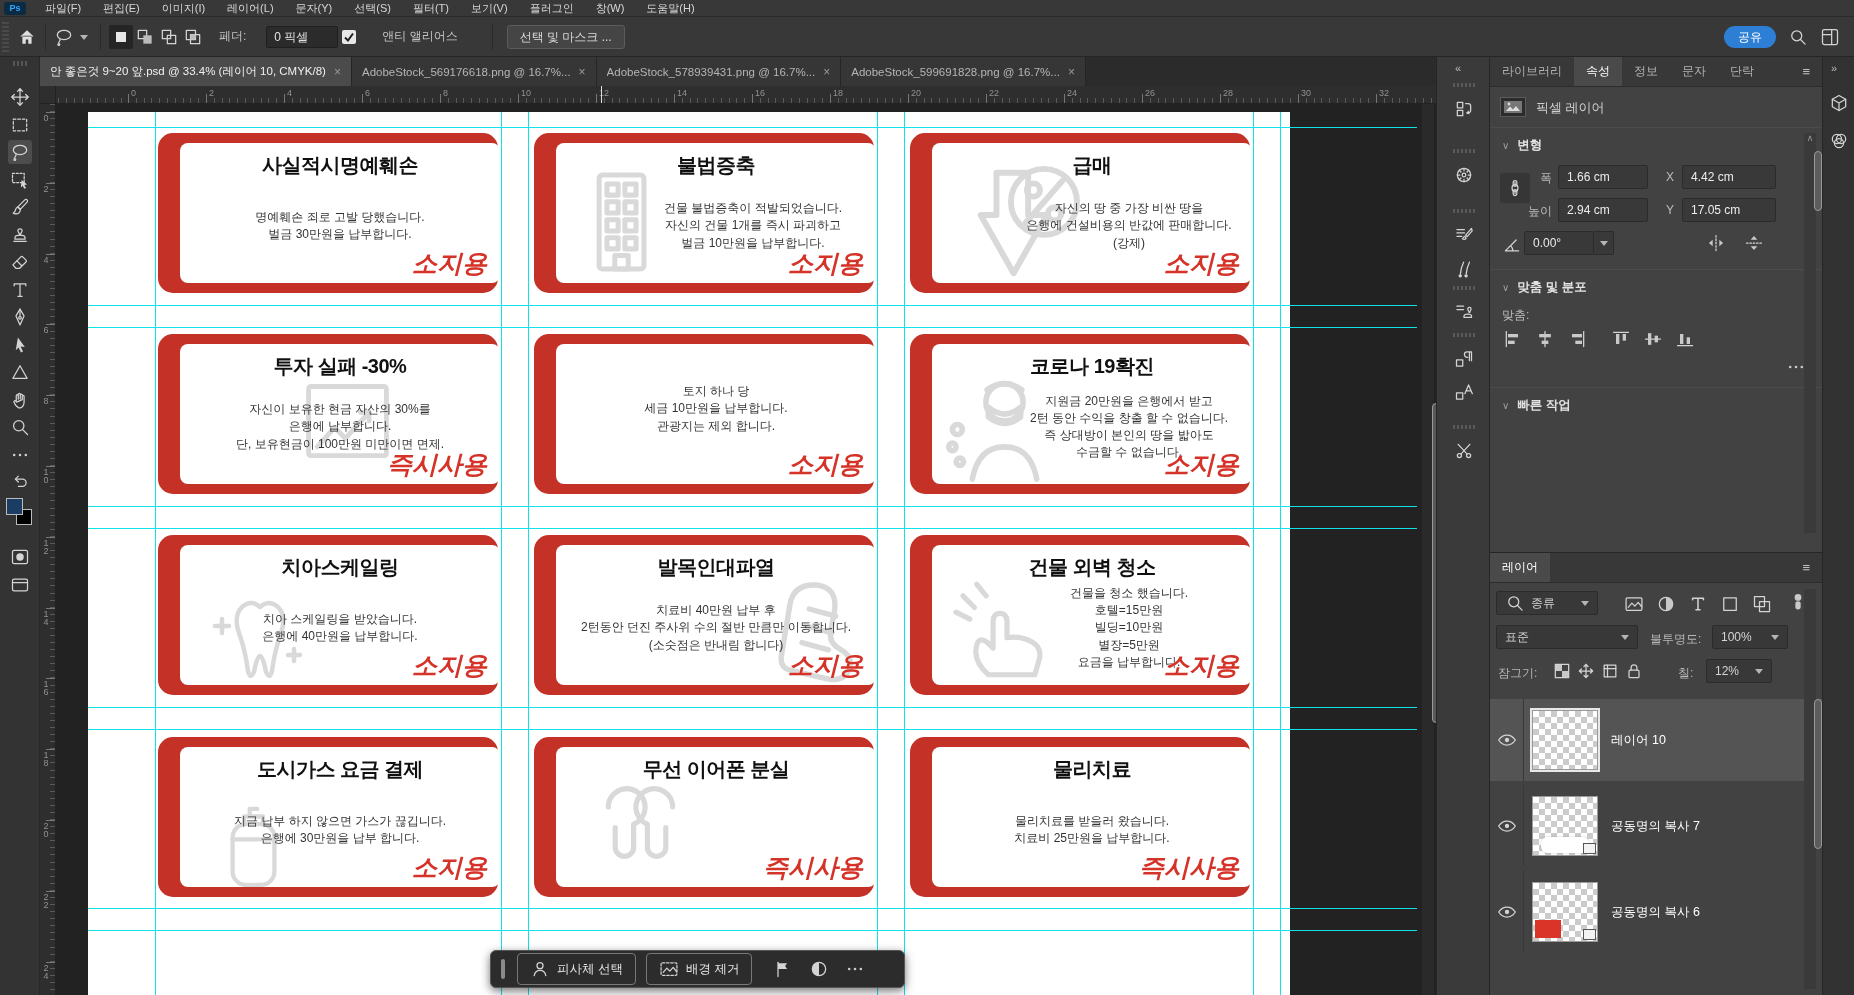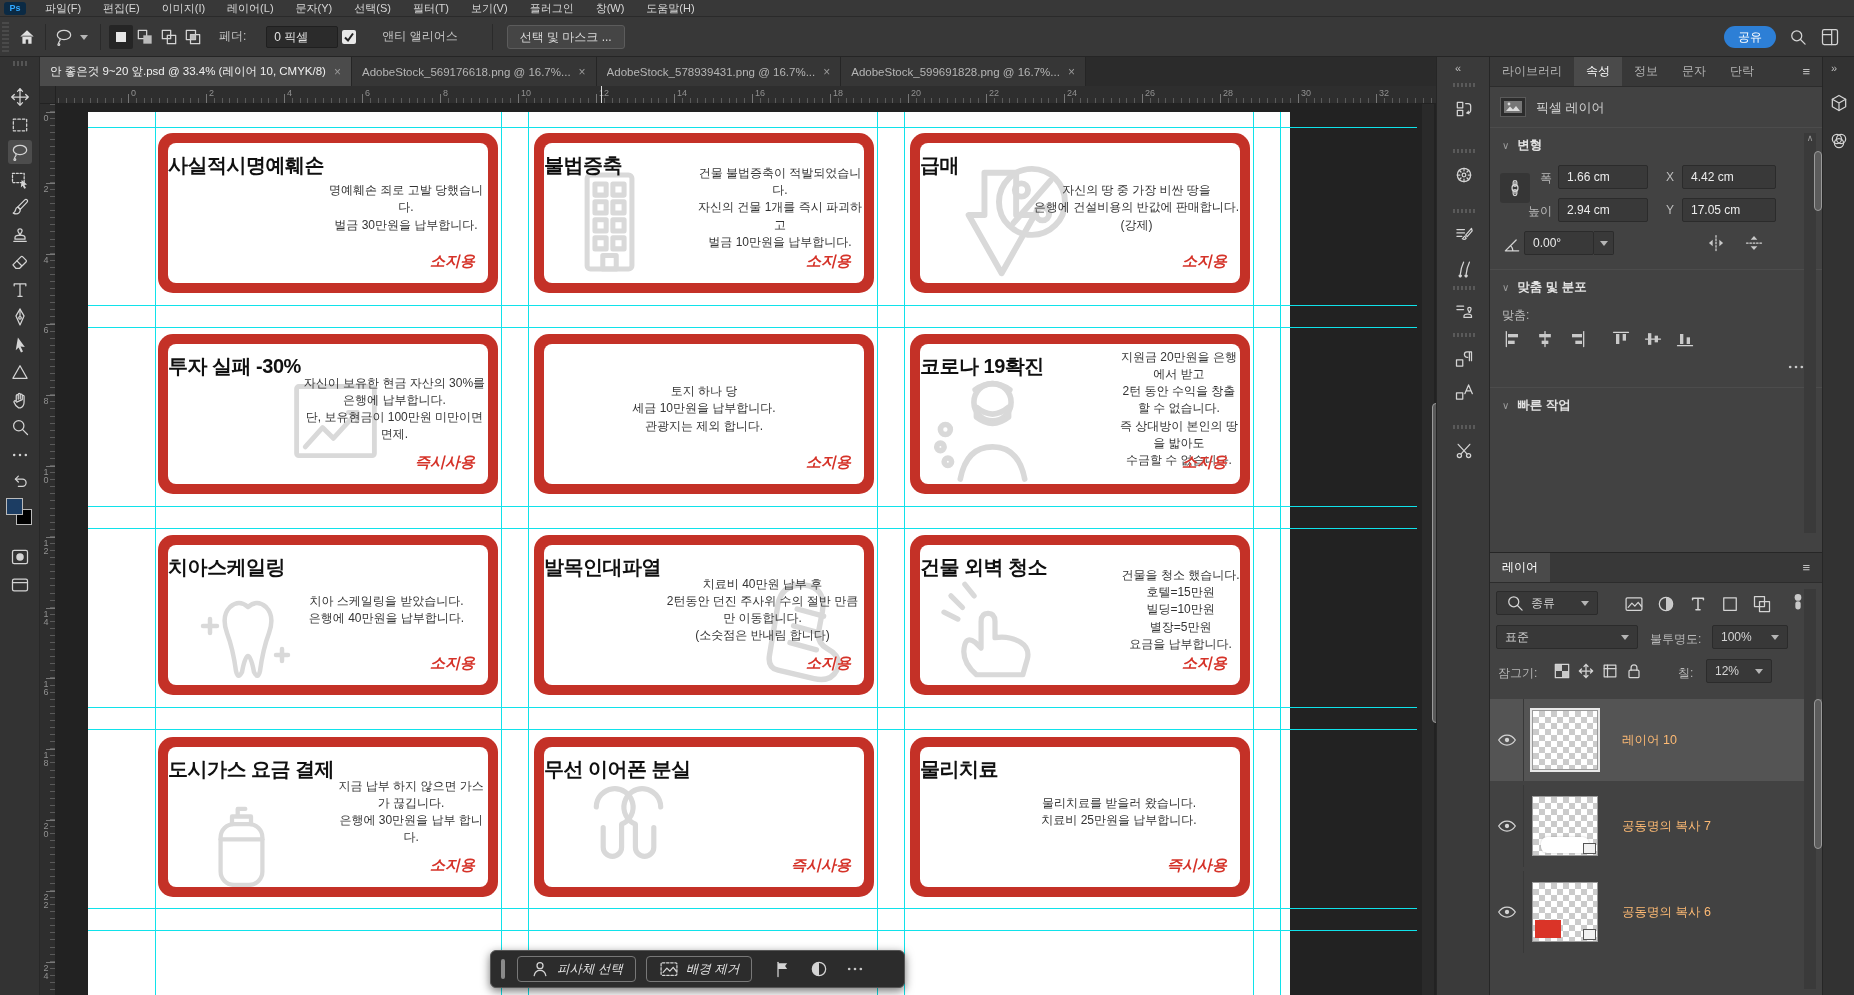--- a/index.html
+++ b/index.html
@@ -48,34 +48,34 @@
   .htick{position:absolute;bottom:0;width:1px;height:9px;background:#777;}
   .vtick{position:absolute;right:0;height:1px;width:9px;background:#777;}
   .vnum{white-space:pre-line;line-height:8px;text-align:center;width:10px;}
 
   
   #canvas{left:56px;top:104px;width:1380px;height:891px;background:#222222;overflow:hidden;}
   #page{position:absolute;left:32px;top:8px;width:1202px;height:883px;background:#ffffff;}
   .guide-v{position:absolute;top:8px;bottom:0;width:1px;background:#10e2ea;}
   .guide-h{position:absolute;left:32px;width:1329px;height:1px;background:#10e2ea;}
   .card{position:absolute;width:340px;height:160px;background:#c43127;border-radius:15px;padding:10px;}
-  .card-in{position:relative;width:100%;height:100%;background:#fff;border-radius:8px;overflow:hidden;display:flex;flex-direction:row;}
+  .card-in{position:relative;width:100%;height:100%;background:#fff;border-radius:8px;overflow:hidden;display:flex;flex-direction:column;margin-left:12px;}
   .card-title{position:relative;z-index:2;text-align:center;font-size:20px;font-weight:900;color:#101010;margin-top:9px;letter-spacing:-0.5px;}
   .card-body{position:relative;z-index:2;flex:1;display:flex;flex-direction:column;justify-content:center;text-align:center;font-size:12px;line-height:1.42;color:#333;padding-bottom:10px;}
   .card-body.padl{padding-left:74px;}
-  .card-label{position:absolute;z-index:3;right:13px;bottom:12px;font-size:15px;font-weight:900;font-style:italic;color:#d53228;letter-spacing:0;text-shadow:0 0 1px #fff;}
+  .card-label{position:absolute;z-index:3;right:13px;bottom:3px;font-size:25px;font-weight:900;font-style:italic;color:#d53228;letter-spacing:0;text-shadow:0 0 1px #fff;}
   .card-wm{position:absolute;z-index:1;}
   .card-wm svg{width:100%;height:100%;stroke:#d9d9d9;stroke-width:4.5;fill:none;stroke-linecap:round;stroke-linejoin:round;}
   #vscroll{position:absolute;left:1366px;top:0;width:12px;height:891px;background:#2a2a2a;}
   #vscroll .thumb{position:absolute;left:2px;width:8px;top:299px;height:320px;background:#595959;border-radius:4px;}
 
   
   #taskbar{position:absolute;left:434px;top:846px;width:415px;height:38px;background:#2c2c2c;border:1px solid #565656;border-radius:6px;box-shadow:0 3px 10px rgba(0,0,0,.55);display:flex;align-items:center;}
   .tk-grip{width:4px;height:20px;background:#8a8a8a;border-radius:2px;margin:0 12px 0 10px;}
-  .tk-btn{height:26px;border:1px solid #787878;border-radius:4px;background:transparent;color:#e4e4e4;font-size:12.5px;display:flex;align-items:center;gap:7px;padding:0 12px;margin-right:10px;white-space:nowrap;font-style:italic;}
+  .tk-btn{height:32px;border:1px solid #787878;border-radius:4px;background:transparent;color:#e4e4e4;font-size:12.5px;display:flex;align-items:center;gap:7px;padding:0 12px;margin-right:10px;white-space:nowrap;}
   .tk-ic{width:30px;height:26px;display:flex;align-items:center;justify-content:center;margin-left:6px;}
 
   
   #dock{left:1436px;top:57px;width:54px;height:938px;background:#3a3a3a;border-left:1px solid #262626;border-right:1px solid #262626;}
   .dock-grip{position:absolute;left:16px;width:22px;height:4px;background:repeating-linear-gradient(90deg,#5a5a5a 0 2px,transparent 2px 4px);}
   .dock-ic{position:absolute;left:15px;width:24px;height:24px;display:flex;align-items:center;justify-content:center;}
   .collapse{position:absolute;left:18px;top:5px;color:#bdbdbd;font-size:11px;letter-spacing:-2px;}
 
   #panel{left:1490px;top:57px;width:332px;height:938px;background:#424242;}
   .ptabrow{position:absolute;left:0;top:0;width:100%;height:30px;background:#383838;border-bottom:1px solid #2c2c2c;display:flex;align-items:stretch;justify-content:space-between;}
@@ -95,21 +95,21 @@
   .pscroll .thumb{position:absolute;left:2px;width:8px;background:#5c5c5c;border-radius:4px;}
 
   #layers{position:absolute;left:0;top:495px;width:332px;height:443px;background:#424242;border-top:1px solid #262626;}
   .filter-box{position:absolute;height:24px;background:#383838;border:1px solid #2b2b2b;border-radius:2px;color:#d5d5d5;font-size:12px;display:flex;align-items:center;gap:6px;padding:0 8px;}
   .l-label{position:absolute;font-size:12px;color:#b8b8b8;}
   .layer-row{position:absolute;left:0;width:332px;height:82px;display:flex;align-items:center;}
   .layer-row.selected{background:#545454;}
   .eye-cell{width:34px;height:100%;display:flex;align-items:center;justify-content:center;border-right:1px solid #383838;}
   .thumb{width:66px;height:60px;margin-left:8px;border:1px solid #9a9a9a;position:relative;background-image:linear-gradient(45deg,#cbcbcb 25%,transparent 25%,transparent 75%,#cbcbcb 75%),linear-gradient(45deg,#cbcbcb 25%,#ffffff 25%,#ffffff 75%,#cbcbcb 75%);background-size:12px 12px;background-position:0 0,6px 6px;}
   .layer-row.selected .thumb{outline:2px solid #e8e8e8;}
-  .lname{font-size:12.5px;color:#fdba74;margin-left:24px;white-space:nowrap;}
+  .lname{font-size:12.5px;color:#ffffff;margin-left:13px;white-space:nowrap;}
   .badge{position:absolute;right:1px;bottom:1px;width:13px;height:11px;background:#f2f2f2;border:1px solid #555;}
   .t-white{position:absolute;left:8px;bottom:2px;width:48px;height:16px;background:#fff;border-radius:6px;box-shadow:0 0 2px rgba(0,0,0,.25);}
   .t-red{position:absolute;left:2px;bottom:3px;width:26px;height:18px;background:#da3428;}
 
   #strip{left:1822px;top:57px;width:32px;height:938px;background:#323232;border-left:1px solid #262626;}
   .strip-ic{position:absolute;left:4px;width:24px;height:24px;display:flex;align-items:center;justify-content:center;}
 </style>
 </head>
 <body>
 

